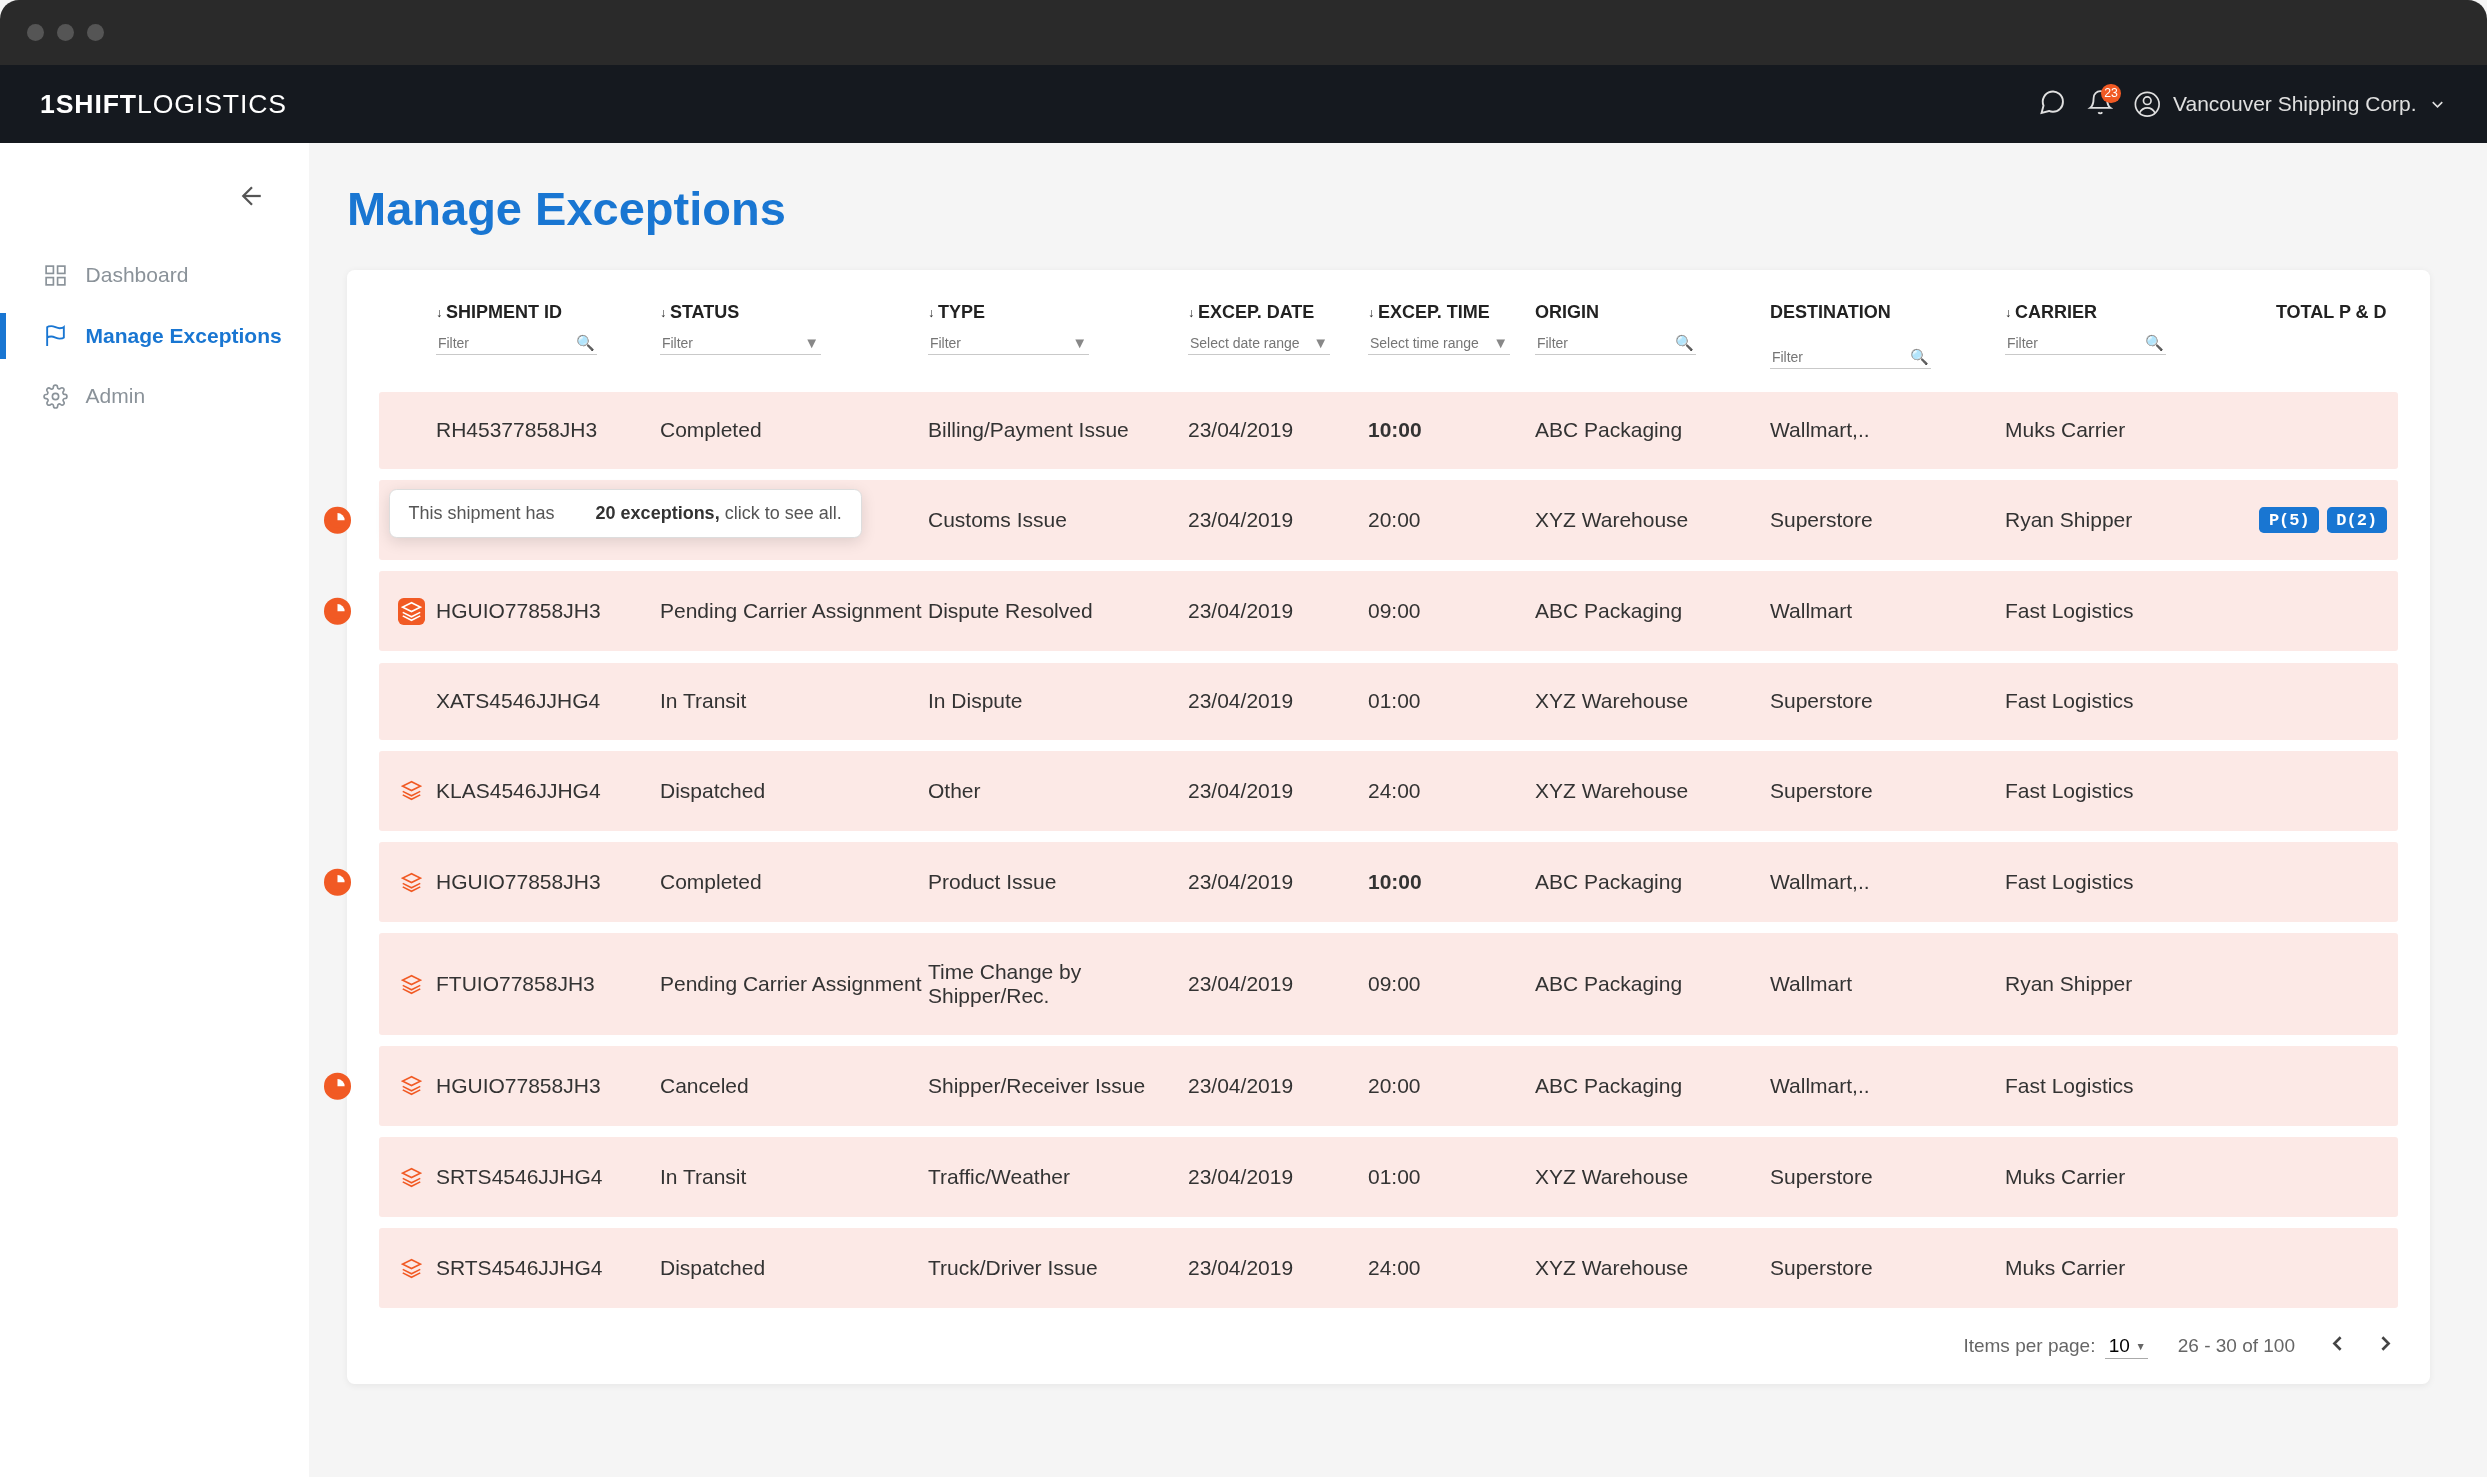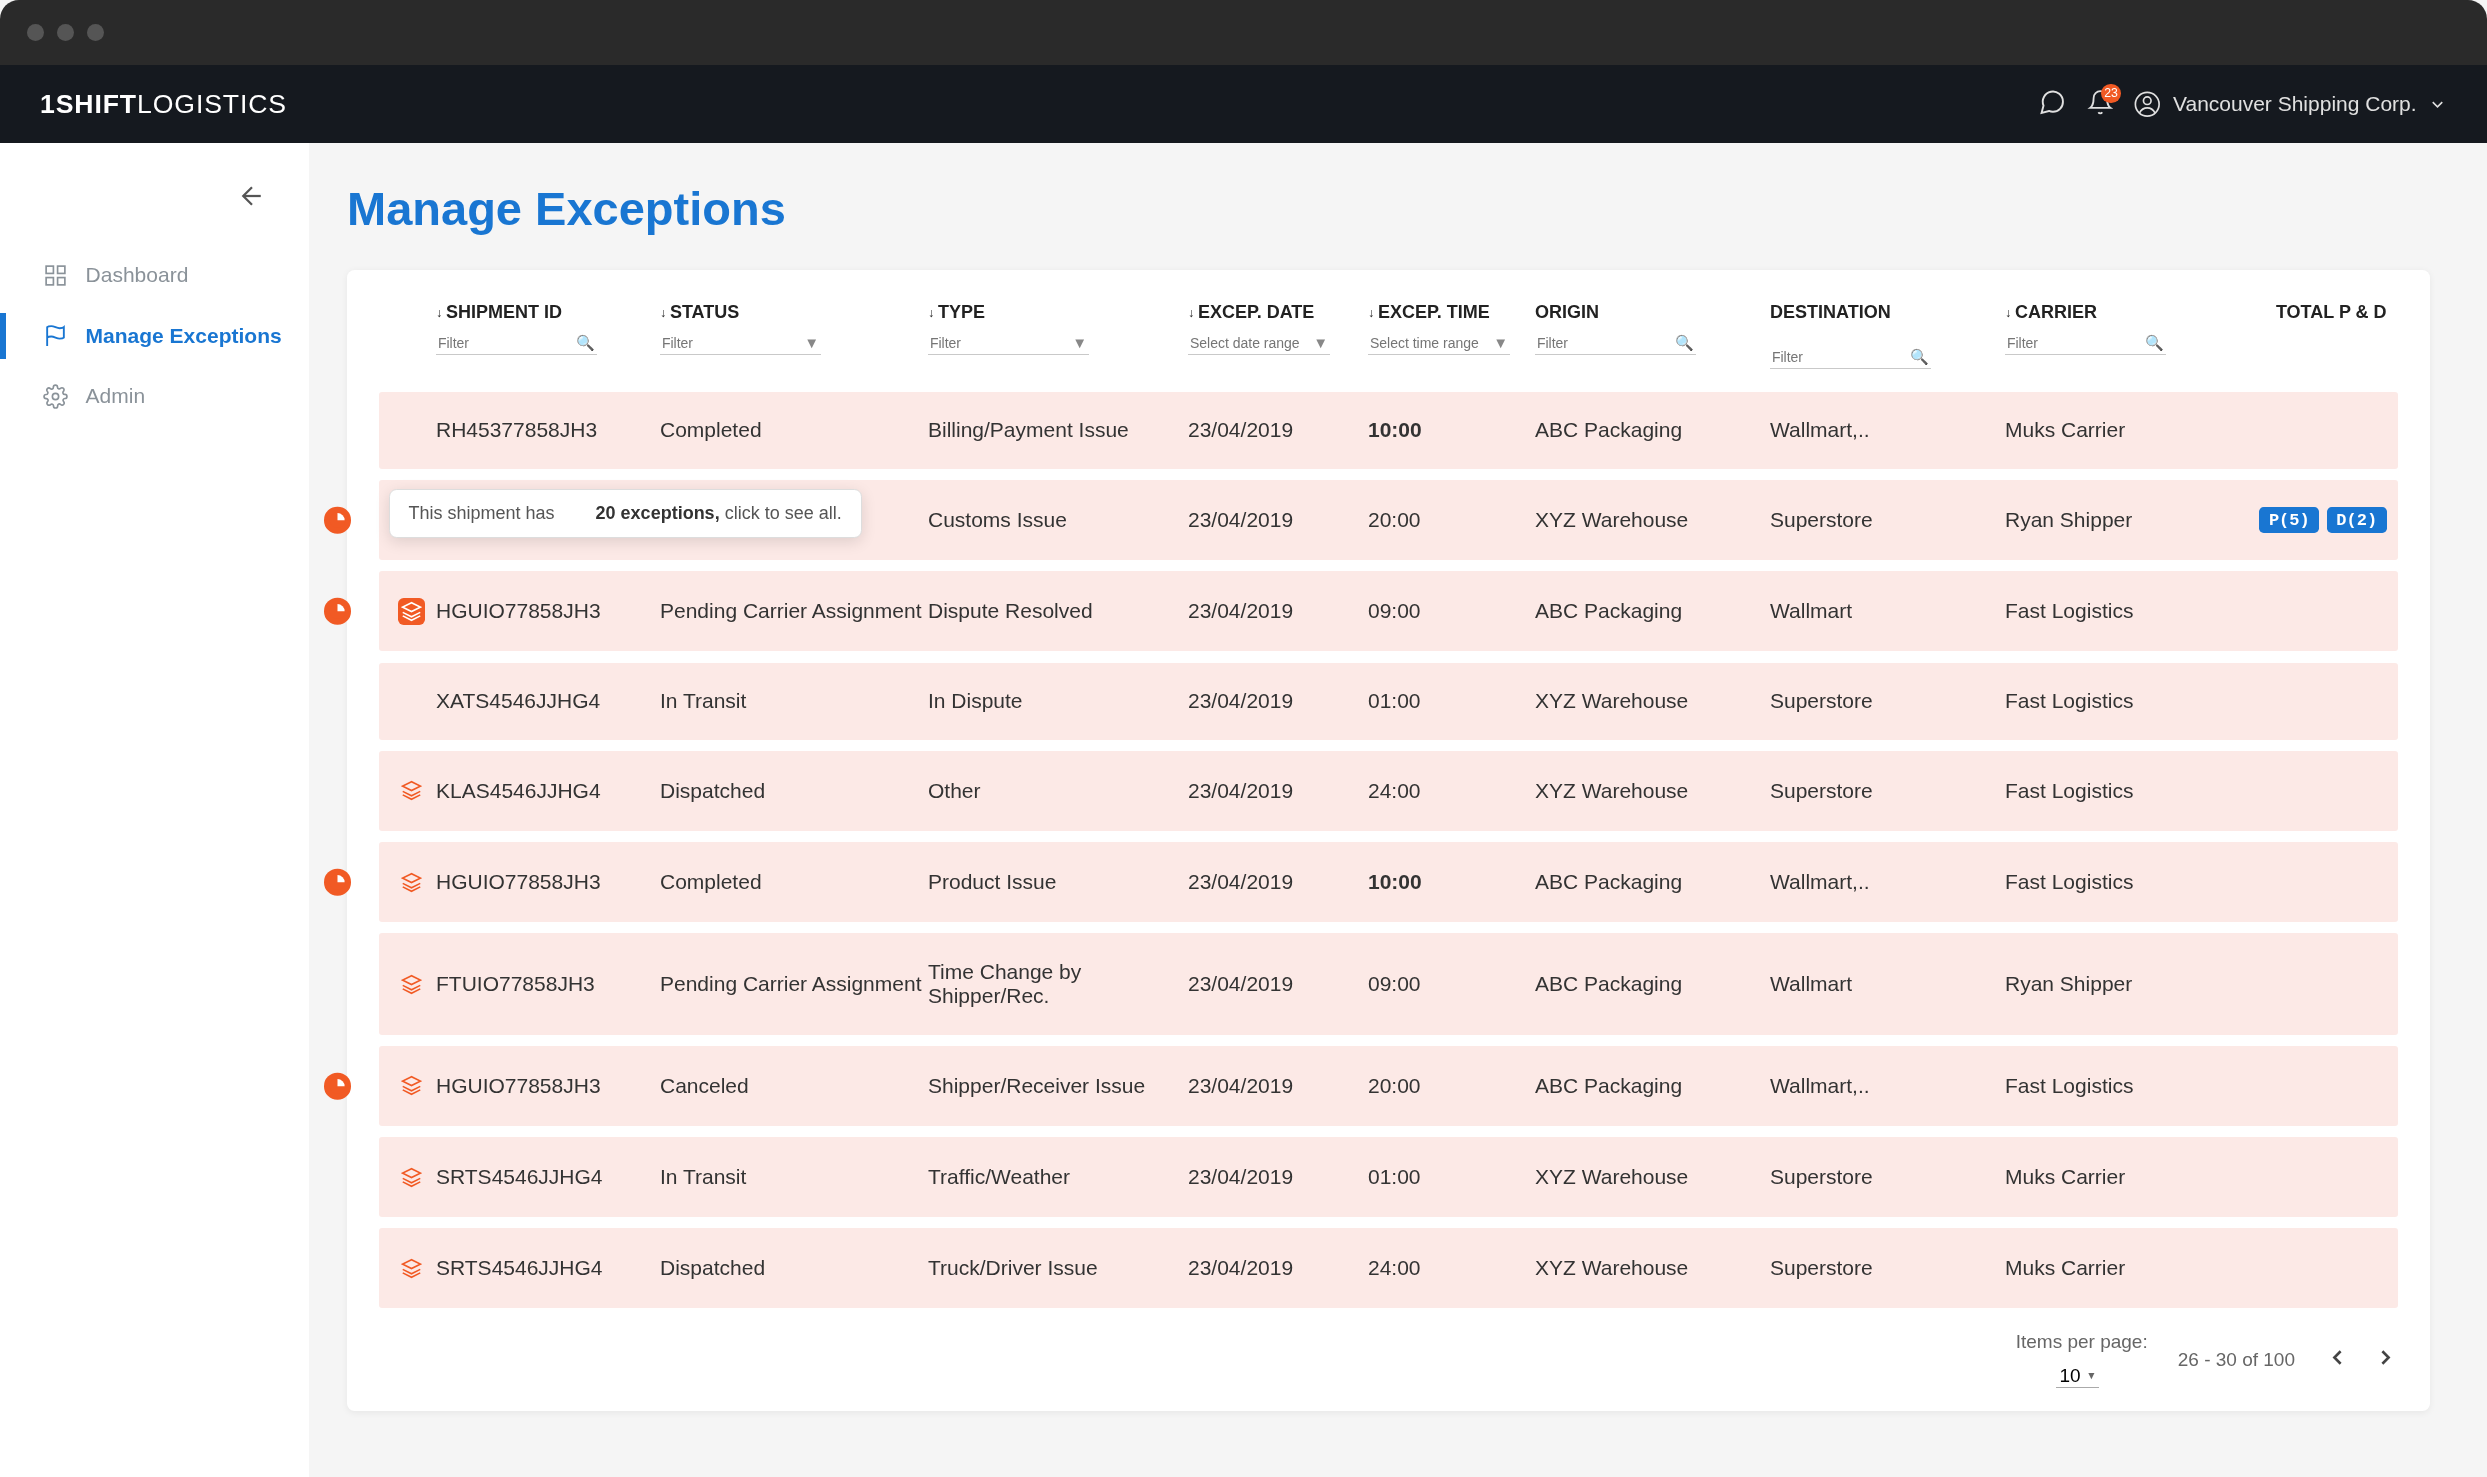--- a/index.html
+++ b/index.html
@@ -65,23 +65,23 @@
 .row .c-carrier { width: 209px; }
 .row .c-pd { flex: 1; display: flex; justify-content: flex-end; gap: 7.6px; font-family: Liberation Mono, monospace; }
 .badge-tag { background: #1976d2; color: #fff; font-size: 17px; font-weight: 600; padding: 3.8px 9.5px; border-radius: 4.7px; }
 
 .clock-marker { position: absolute; left: -55px; top: 50%; transform: translateY(-50%); width: 26.6px; height: 26.6px; border-radius: 50%; background: #f15a24; display: flex; align-items: center; justify-content: center; }
 
 .tooltip { position: absolute; background: #fff; border: 0.9px solid #ddd; border-radius: 7.6px; padding: 13.3px 19px; font-size: 18px; color: #555; box-shadow: 0 3.8px 15px rgba(0,0,0,0.12); z-index: 10; left: 9.5px; top: 97px; }
 .tooltip b { color: #333; font-weight: 700; margin-left: 36px; }
 
 .pager { display: flex; justify-content: flex-end; align-items: center; gap: 30px; margin-top: 23px; font-size: 19px; color: #666; }
-.per-page { display: flex; align-items: flex-start; gap: 9.5px; flex-direction: column; }
+.per-page { display: flex; align-items: center; gap: 9.5px; }
 .per-page-select { border: none; border-bottom: 0.9px solid #aaa; font-size: 19px; padding: 1.9px 17px 1.9px 3.8px; background: transparent; appearance: none; position: relative; }
-.per-sel-wrap { position: relative; margin-left: 40px; }
+.per-sel-wrap { position: relative; }
 .per-sel-wrap .tri { position: absolute; right: 1.9px; top: 7.6px; font-size: 10.4px; pointer-events: none; }
 .page-arrows { display: flex; gap: 23px; }
 .pg-arrow { cursor: pointer; color: #444; }
 </style>
 </head>
 <body>
 
 <div class="browser-chrome">
   <div class="dot"></div>
   <div class="dot"></div>

